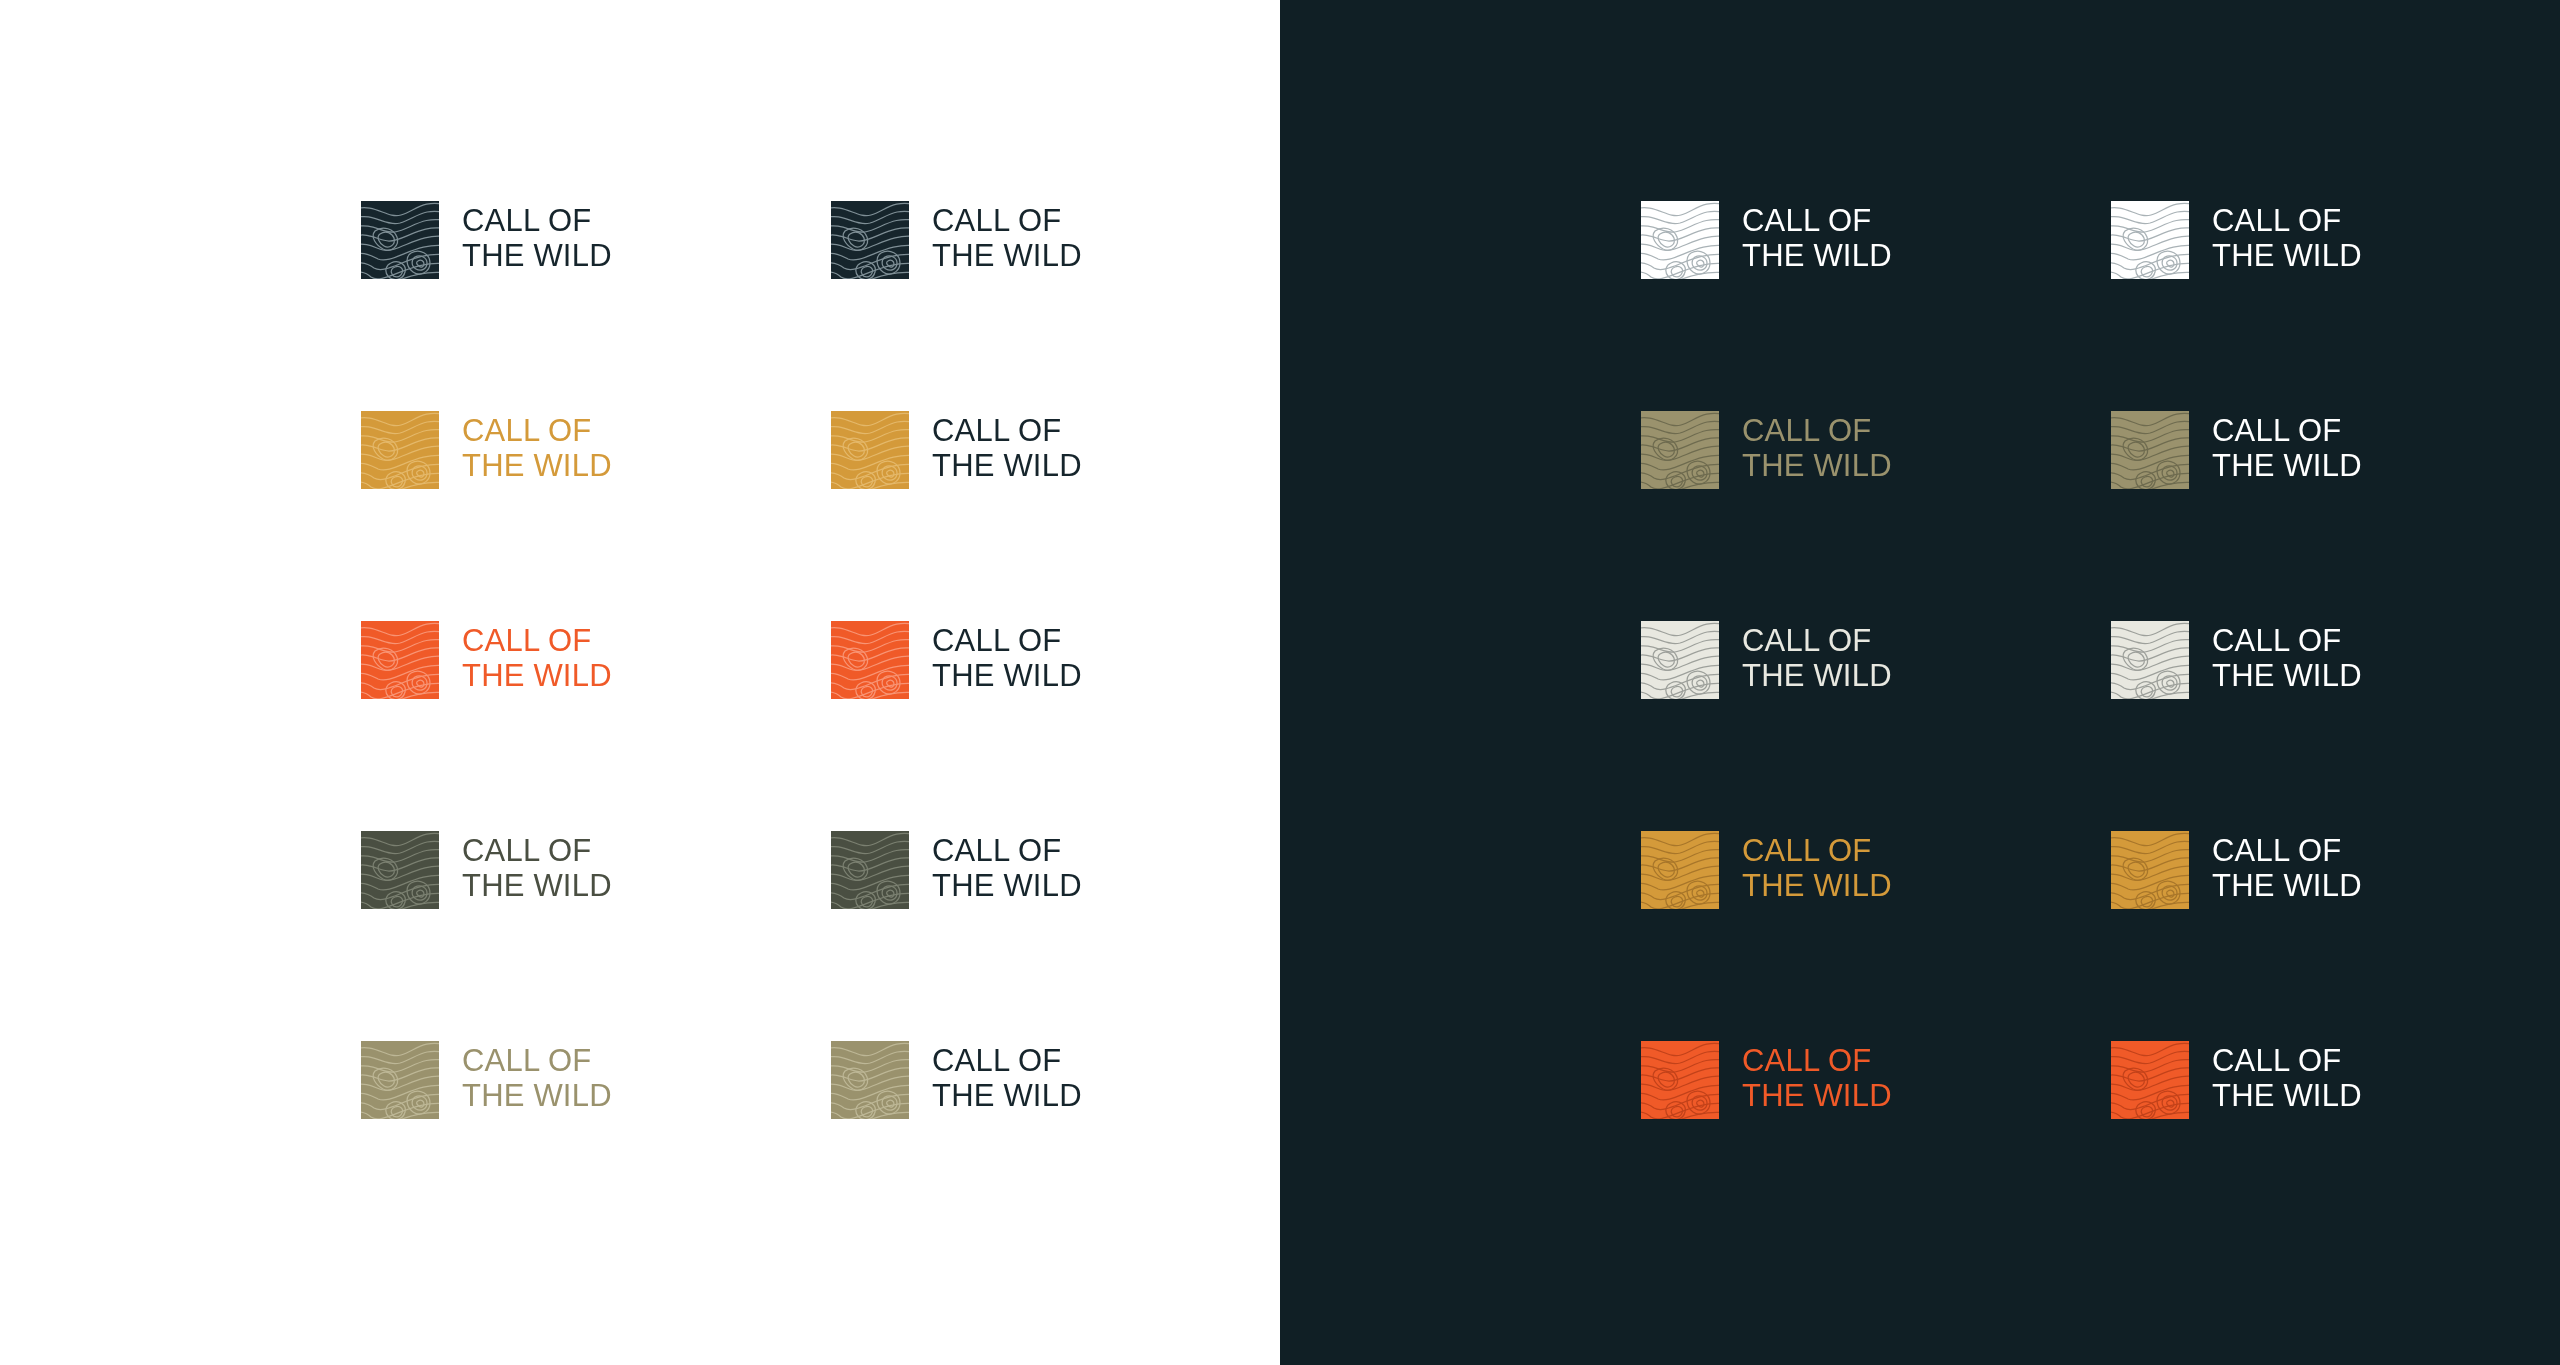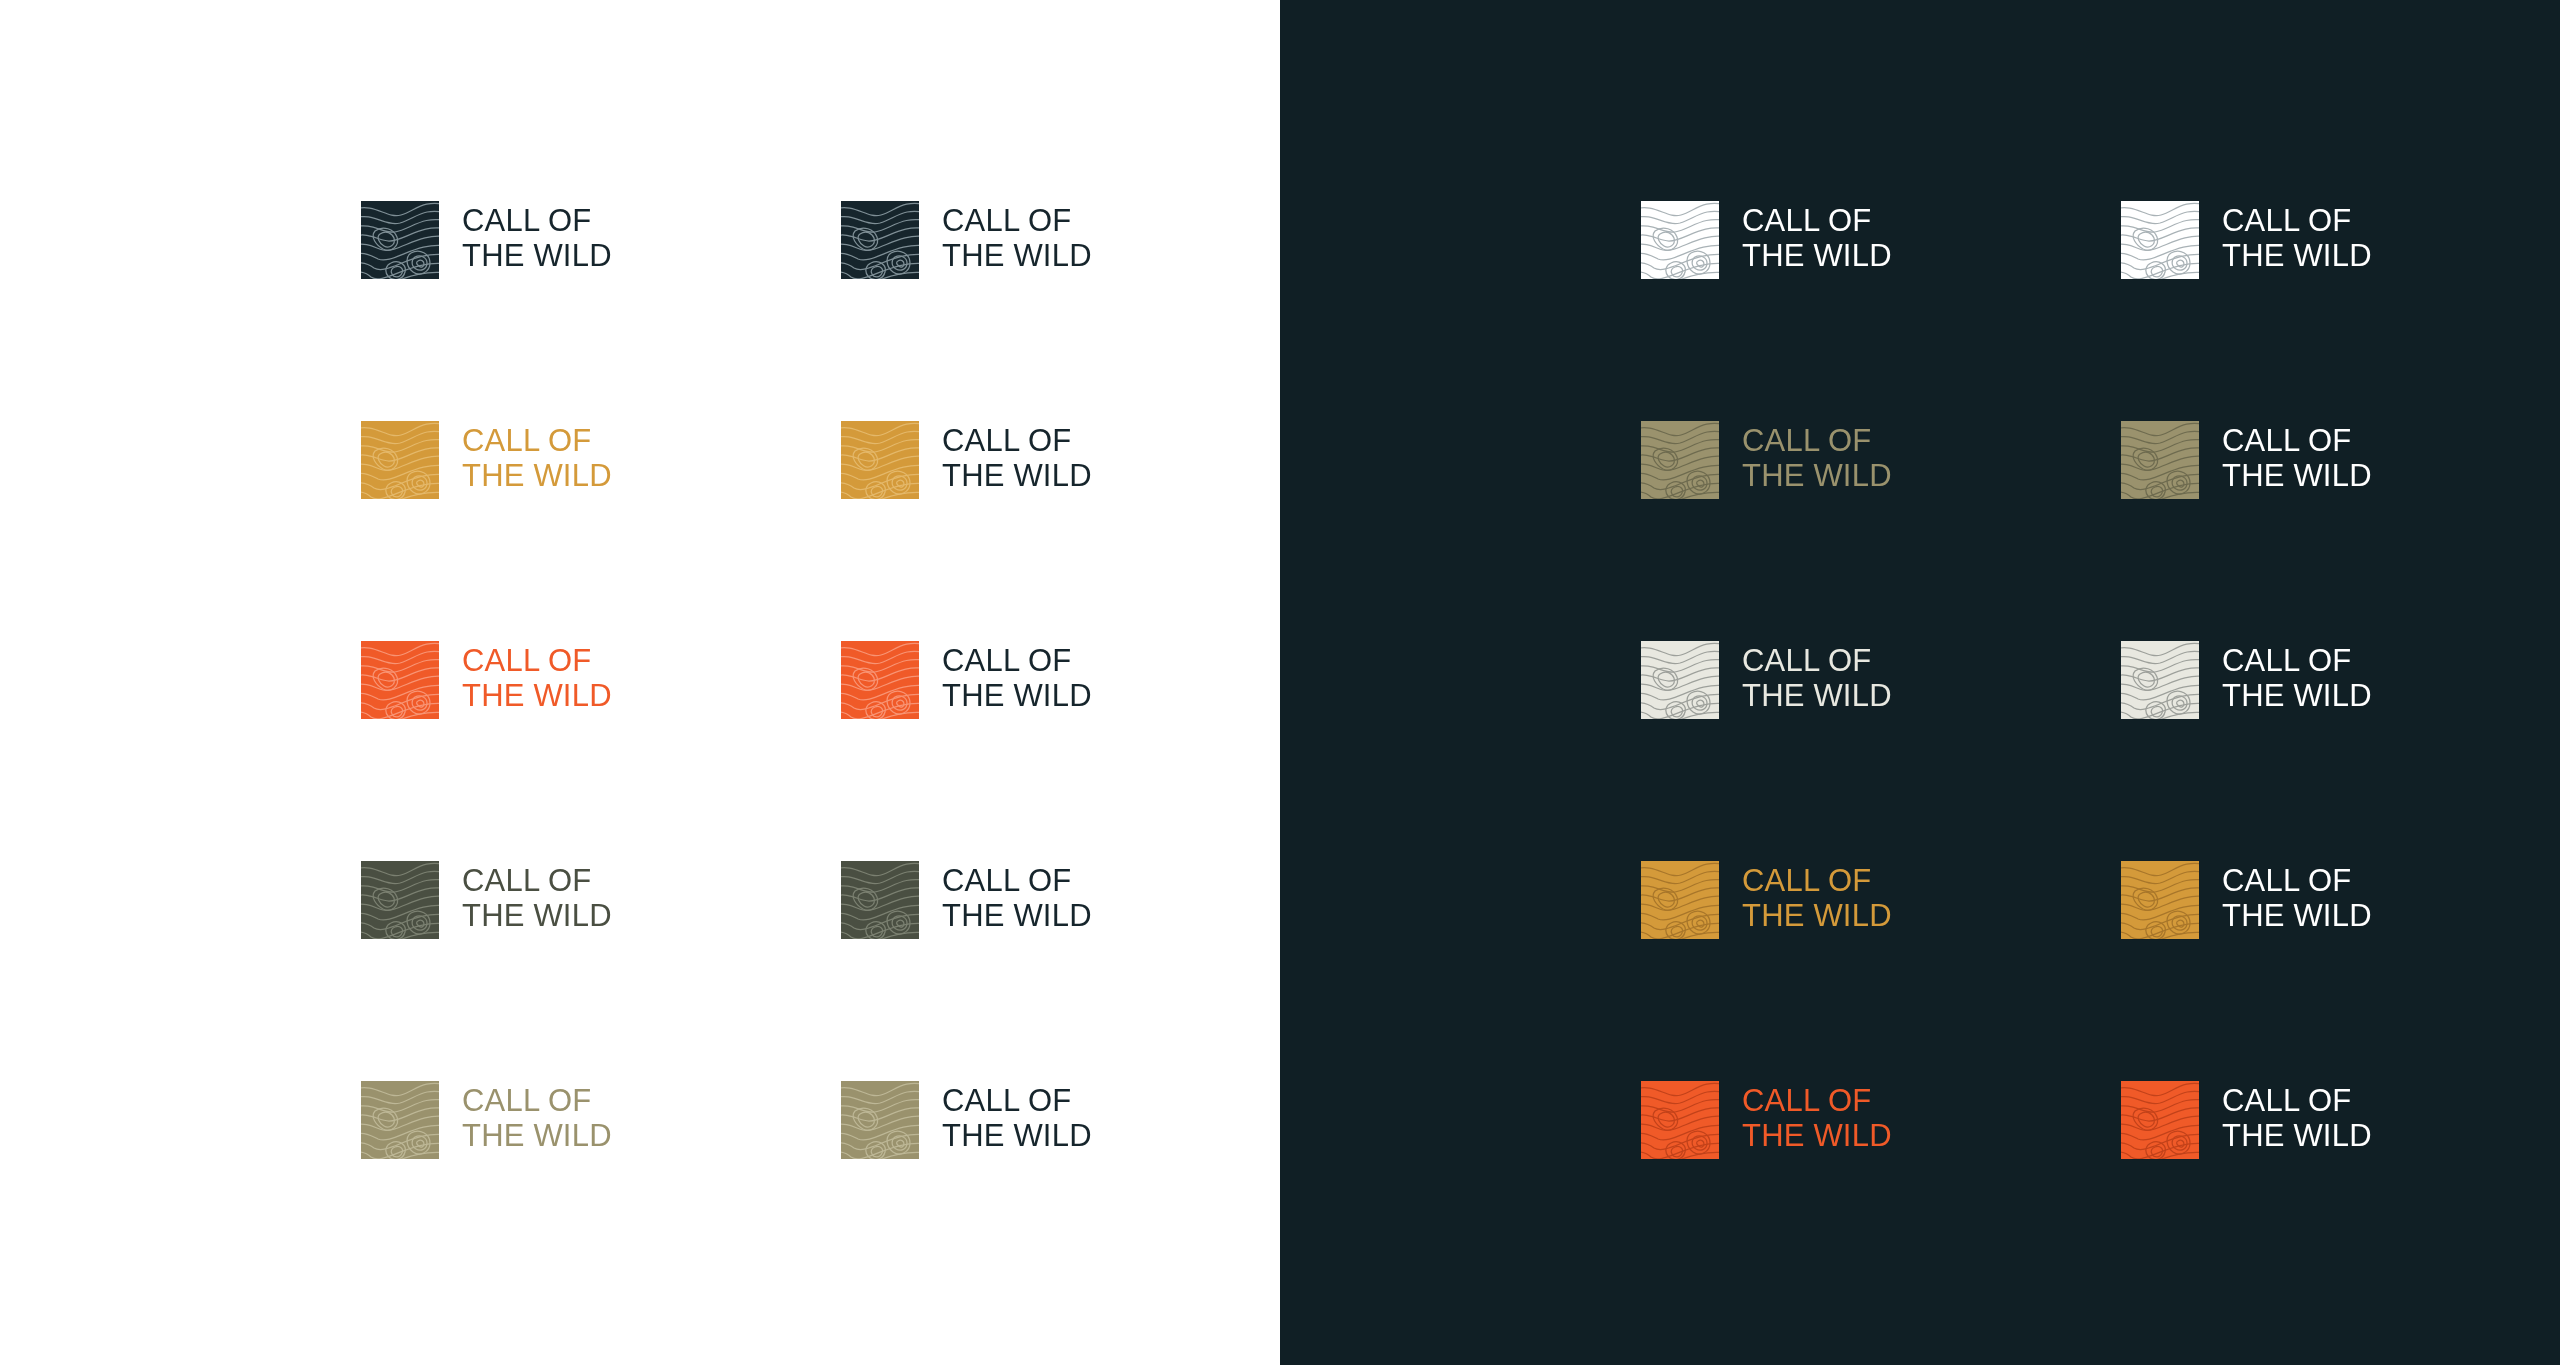--- a/index.html
+++ b/index.html
@@ -28,21 +28,20 @@
   .panel-grid {
     position:absolute;
     top:196px;
     left:0;
     width:1280px;
     display:grid;
     grid-template-columns:470px 470px;
     grid-auto-rows:210px;
     justify-content:start;
     padding-left:361px;
-    gap:10px;
   }
 
   
   .lockup {
     display:flex;
     align-items:flex-start;
     gap:23px;
     height:112px;
   }
 

